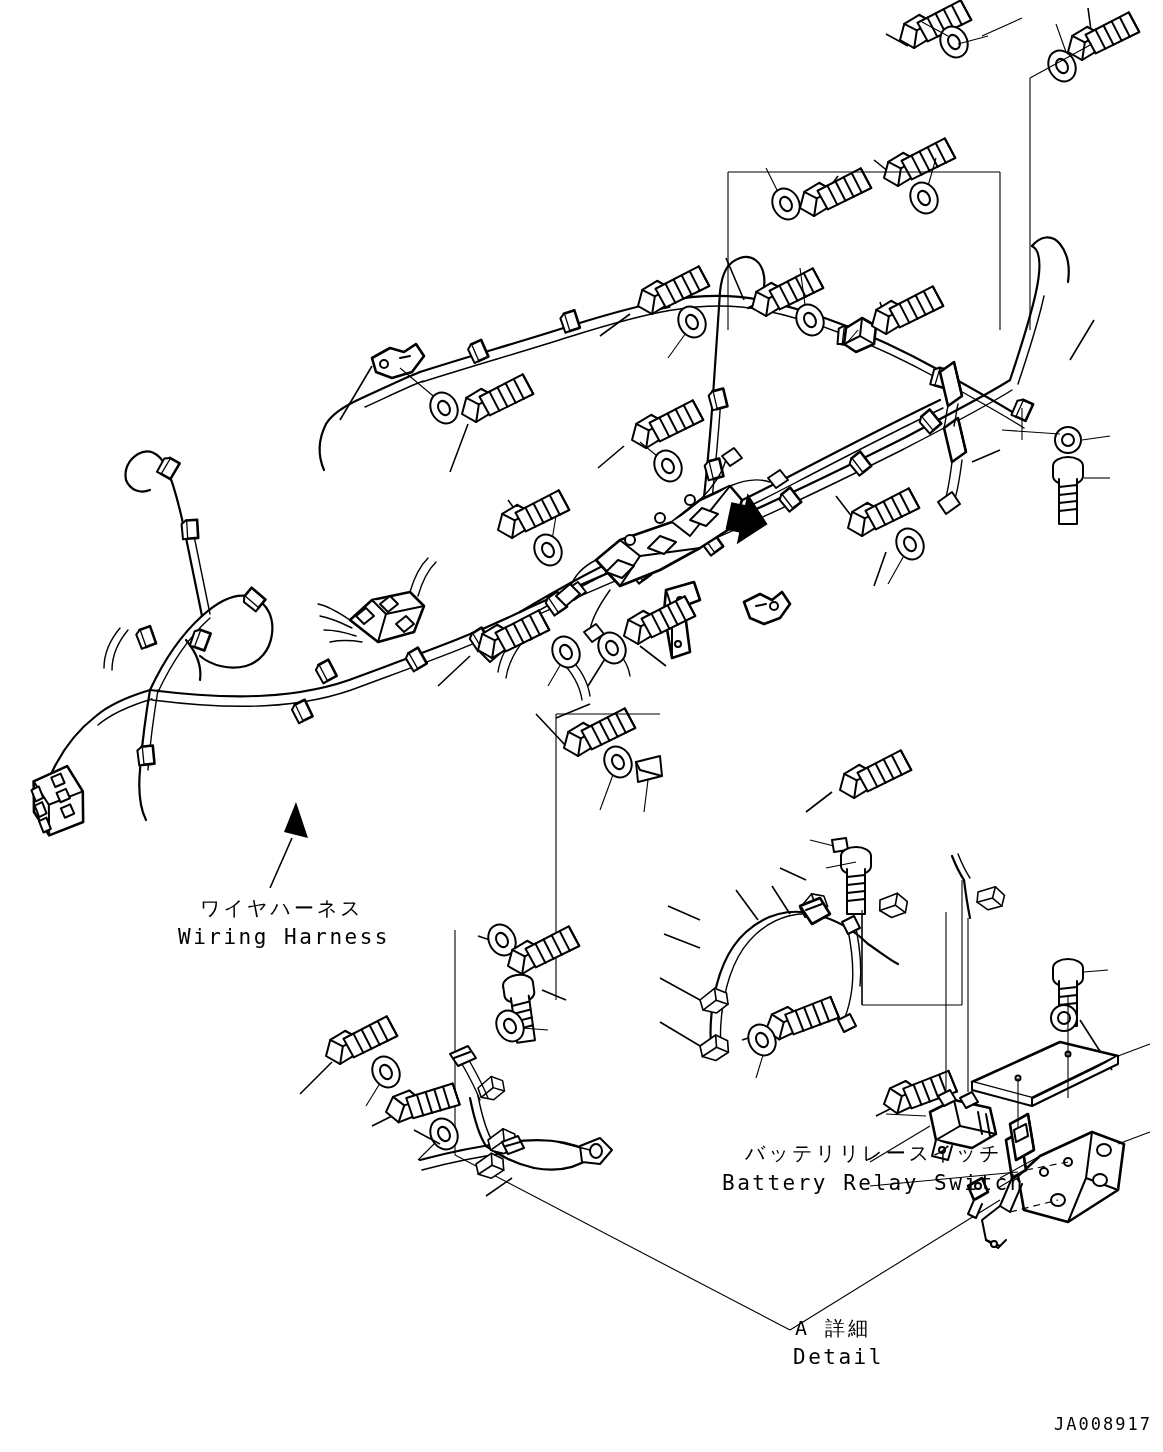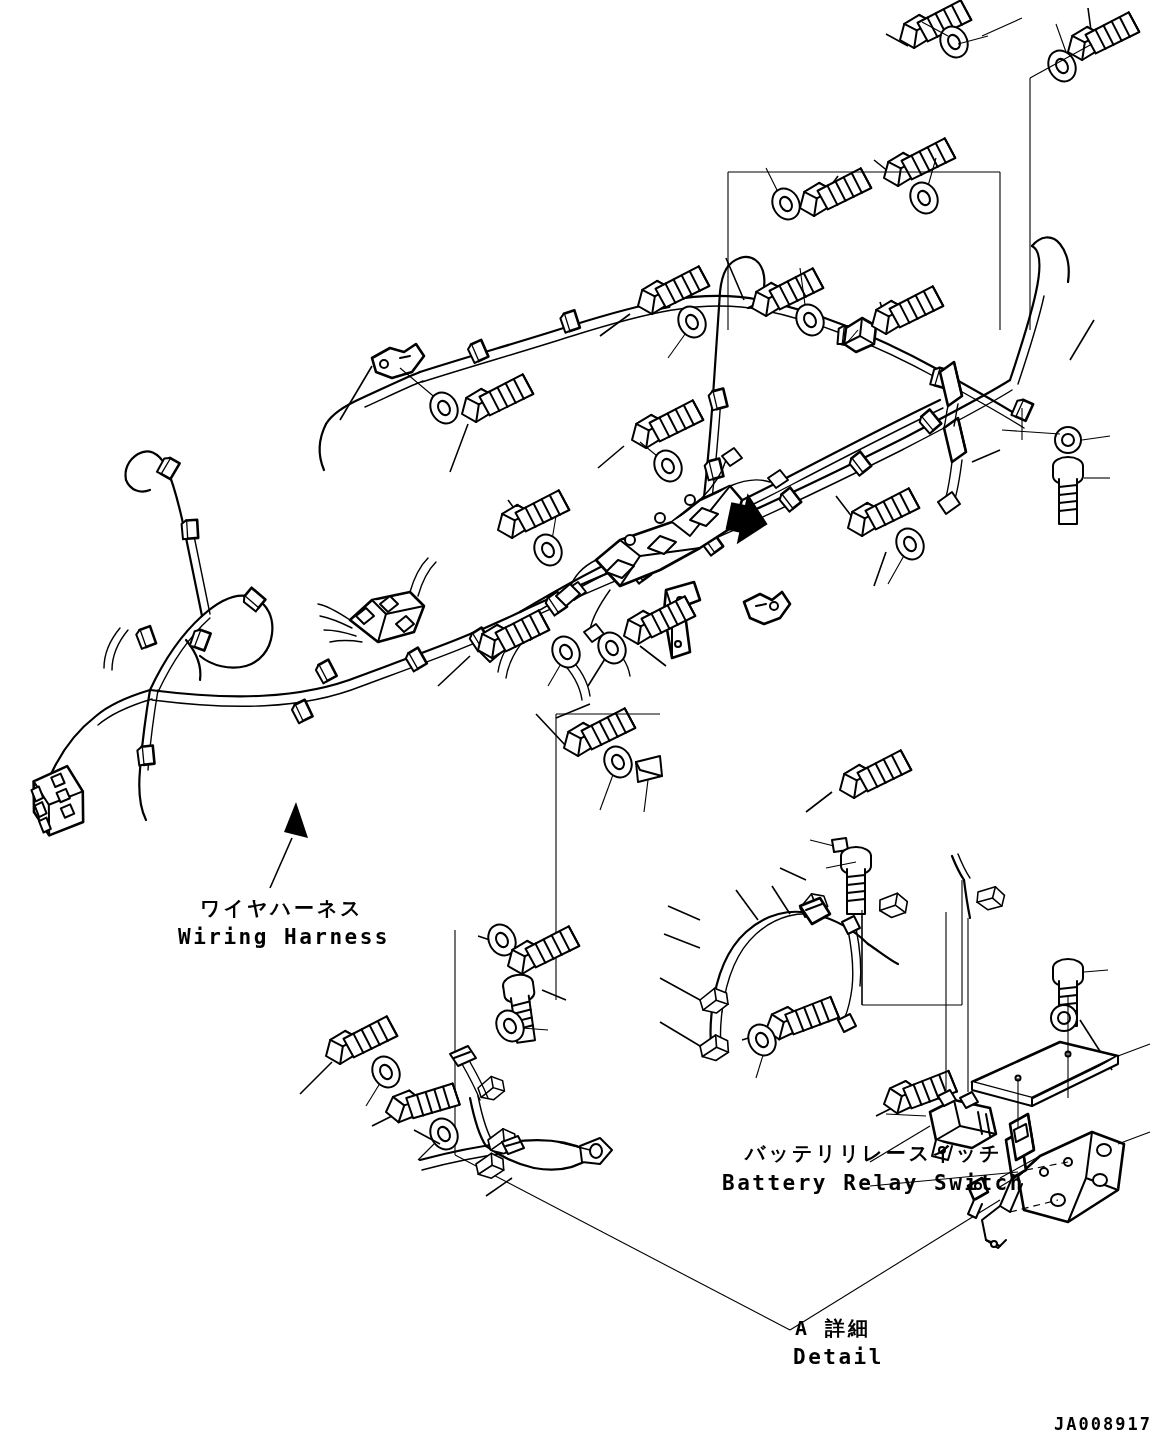--- a/index.html
+++ b/index.html
@@ -1,18 +1,18 @@
 <!DOCTYPE html>
 <html><head>
 <meta charset="utf-8">
 <style>
   html,body{margin:0;padding:0;background:#ffffff;}
   body{width:1163px;height:1452px;position:relative;overflow:hidden;
        font-family:"DejaVu Sans Mono",monospace;}
-  #sheet{position:absolute;inset:0;width:1109px;height:1452px;font-weight:bold;}
+  #sheet{position:absolute;inset:0;width:1109px;height:1452px;}
   svg{display:block;}
   .lead{stroke:#000;stroke-width:1.6;fill:none;}
   .thin{stroke:#000;stroke-width:1.1;fill:none;}
   .part{stroke:#000;stroke-width:2.0;fill:#fff;stroke-linejoin:round;stroke-linecap:round;}
   .partT{stroke:#000;stroke-width:2.6;fill:#fff;stroke-linejoin:round;stroke-linecap:round;}
   .hose{stroke:#000;stroke-width:2.2;fill:none;stroke-linecap:round;}
   .hoseThin{stroke:#000;stroke-width:1.4;fill:none;stroke-linecap:round;}
   .dash{stroke:#000;stroke-width:1.2;fill:none;stroke-dasharray:7 5;}
   .solidfill{fill:#000;stroke:none;}
   .lbl{font-family:"DejaVu Sans Mono",monospace;fill:#000;}

